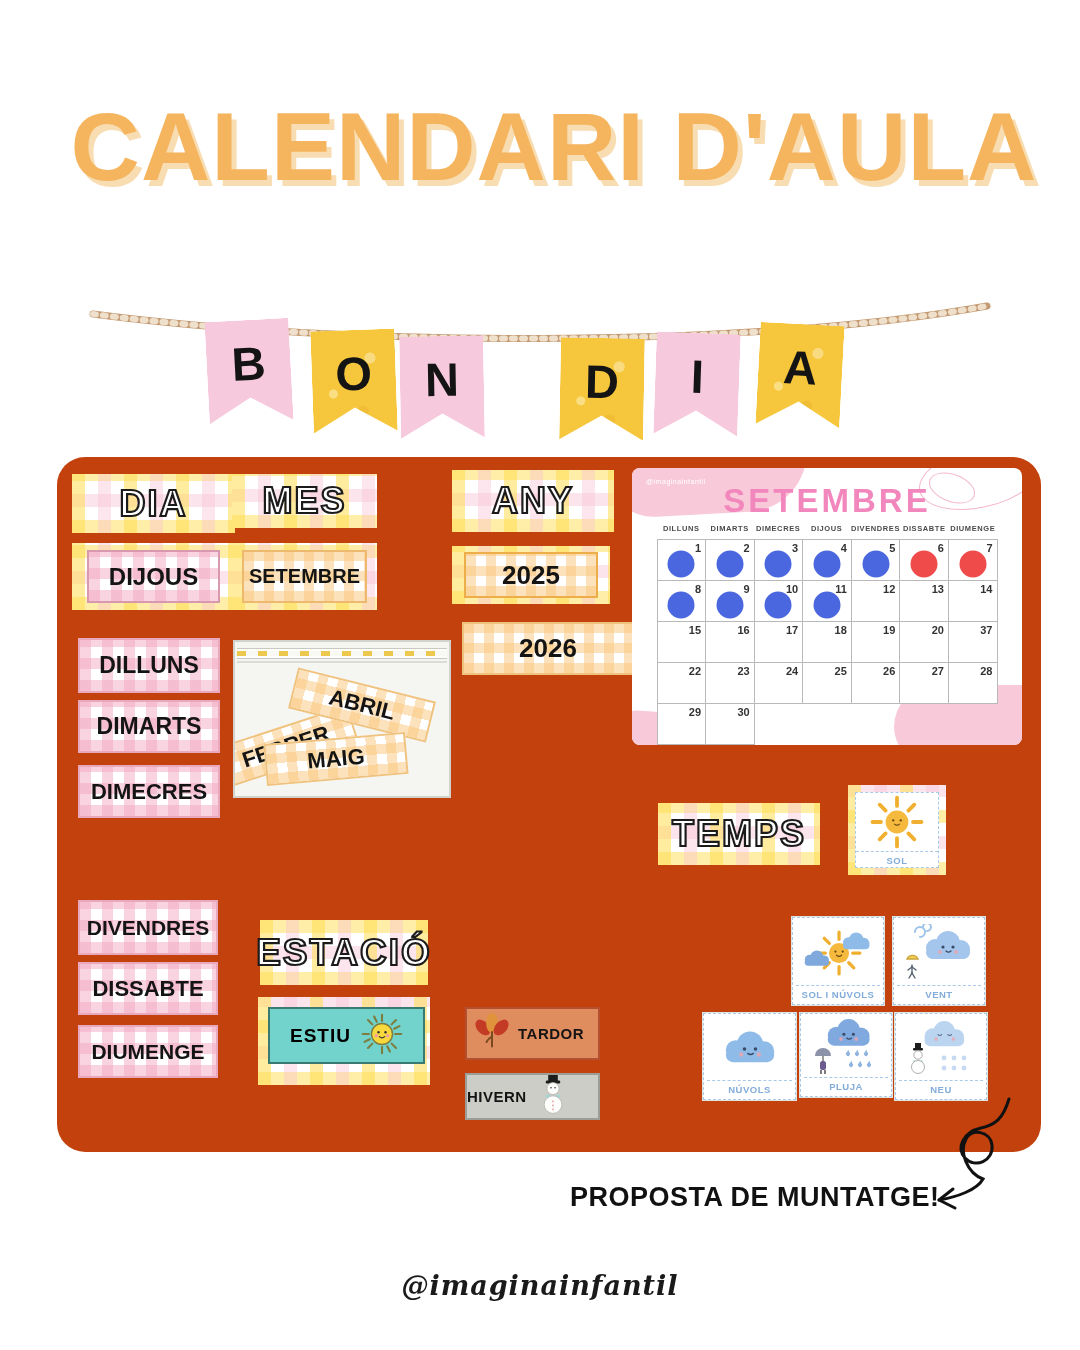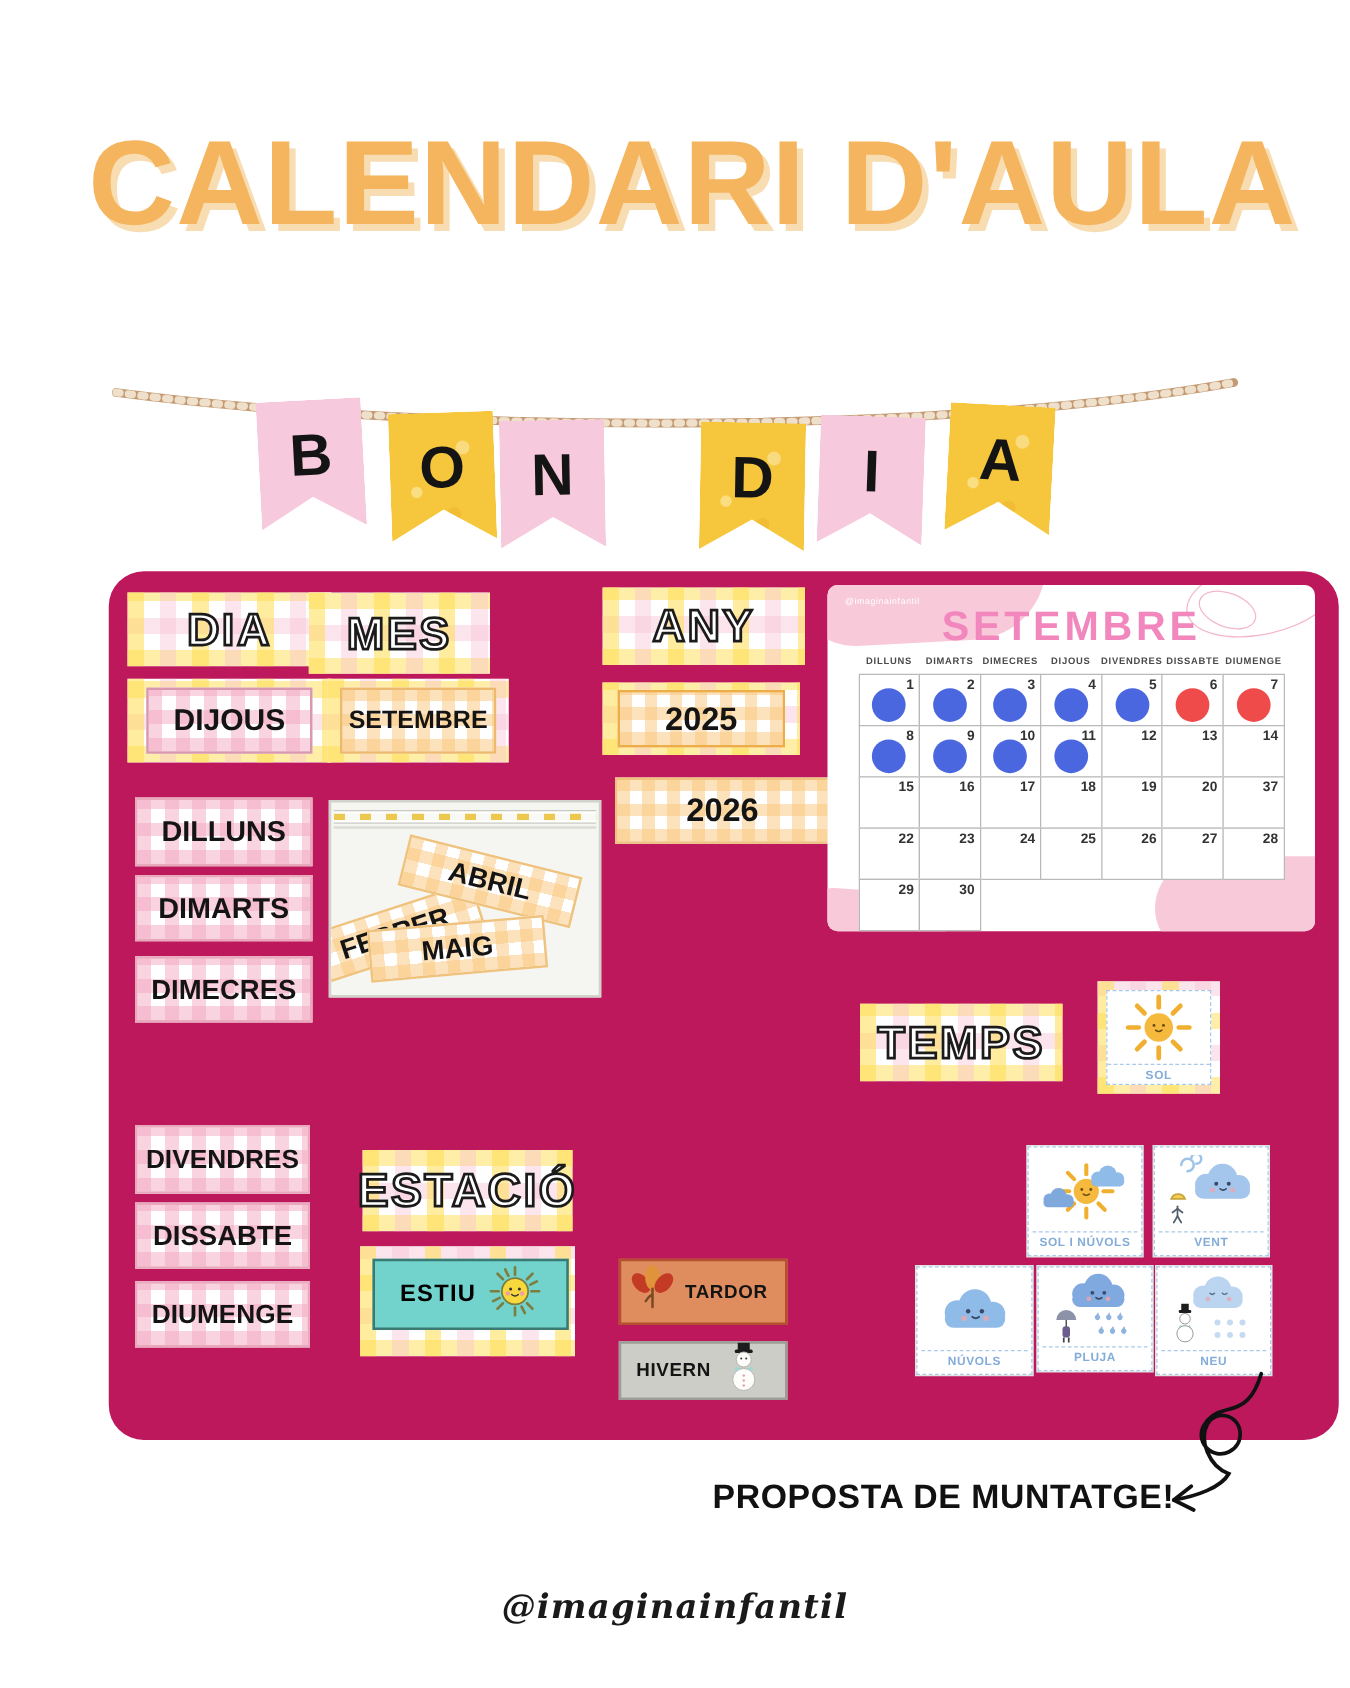--- a/index.html
+++ b/index.html
@@ -26,21 +26,21 @@
   }
   .flag.pink{background:#F7C9DC;}
   .flag.yellow{
     background:#F6C73C;
     background-image:radial-gradient(circle at 70% 28%,rgba(255,255,255,.35) 5px,transparent 6px),
                      radial-gradient(circle at 25% 62%,rgba(255,245,200,.5) 4px,transparent 5px),
                      radial-gradient(circle at 60% 80%,rgba(230,170,40,.35) 5px,transparent 6px);
   }
 
   
-  .board{left:57px;top:457px;width:984px;height:695px;background:#be185d;border-radius:28px;margin-left:30px;}
+  .board{left:57px;top:457px;width:984px;height:695px;background:#c2410c;border-radius:28px;}
 
   
   .gg-yp{
     background-color:#fff;
     background-image:
       repeating-linear-gradient(90deg,rgba(255,221,80,.55) 0 13px,transparent 13px 26px,rgba(248,191,211,.4) 26px 39px,transparent 39px 52px),
       repeating-linear-gradient(0deg,rgba(255,221,80,.5) 0 13px,transparent 13px 26px,rgba(248,191,211,.42) 26px 39px,transparent 39px 52px);
   }
   .gg-pink{
     background-color:#fff;
@@ -182,21 +182,21 @@
   </div>
 <div class="abs flag yellow" style="left:758px;top:324px;transform:rotate(3deg)">
     <span>A</span>
   </div>
 
 <div class="abs board">
 
   <div class="abs gg-yp center" style="left:15px;top:17px;width:163px;height:59px">
     <span class="bubble" style="font-size:36px">DIA</span>
   </div>
-  <div class="abs gg-yp center" style="left:160px;top:17px;width:145px;height:65px">
+  <div class="abs gg-yp center" style="left:175px;top:17px;width:145px;height:54px">
     <span class="bubble" style="font-size:36px">MES</span>
   </div>
   <div class="abs gg-yp center" style="left:395px;top:13px;width:162px;height:62px">
     <span class="bubble" style="font-size:36px">ANY</span>
   </div>
 
   <div class="abs gg-yp center" style="left:15px;top:86px;width:163px;height:67px">
     <div class="gg-pink center" style="width:133px;height:53px;border-color:#D898AE">
       <span class="card-text" style="font-size:24px">DIJOUS</span>
     </div>
@@ -429,21 +429,21 @@
       <svg width="40" height="40" viewBox="0 0 44 44">
         <ellipse cx="12" cy="17" rx="6.5" ry="10" transform="rotate(-42 12 17)" fill="#C43B25"></ellipse>
         <ellipse cx="22" cy="12" rx="6.5" ry="11" fill="#E0933A"></ellipse>
         <ellipse cx="32" cy="17" rx="6.5" ry="10" transform="rotate(42 32 17)" fill="#C43B25"></ellipse>
         <path d="M22,22 L22,38 M22,27 q-4,2 -6,6" stroke="#7A4A20" stroke-width="2.2" fill="none" stroke-linecap="round"></path>
       </svg>
     </span>
     <span class="season-label">TARDOR</span>
   </div>
 
-  <div class="season-card" style="left:408px;top:616px;width:135px;height:47px;background:#CDCDC7;border:2px solid #9D9D97;padding-left:12px;gap:10px">
+  <div class="season-card" style="left:408px;top:616px;width:135px;height:47px;background:#CDCDC7;border:2px solid #9D9D97;gap:10px">
     <span class="season-label">HIVERN</span>
     <span>
       <svg width="32" height="40" viewBox="0 0 40 50">
         <rect x="11" y="7" width="18" height="3.5" rx="1.5" fill="#1d1d1d"></rect>
         <rect x="14" y="0" width="12" height="8" fill="#1d1d1d"></rect>
         <circle cx="20" cy="17" r="7.5" fill="#FDFDFB" stroke="#b5b5b0" stroke-width="1"></circle>
         <circle cx="17.5" cy="16" r="1" fill="#333"></circle>
           <circle cx="22.5" cy="16" r="1" fill="#333"></circle>
         <path d="M12,24 q8,4.5 16,0 l1.5,3.5 q-9.5,5 -19,0 z" fill="#9FD8D2"></path>
         <circle cx="20" cy="37" r="11" fill="#FDFDFB" stroke="#b5b5b0" stroke-width="1"></circle>

